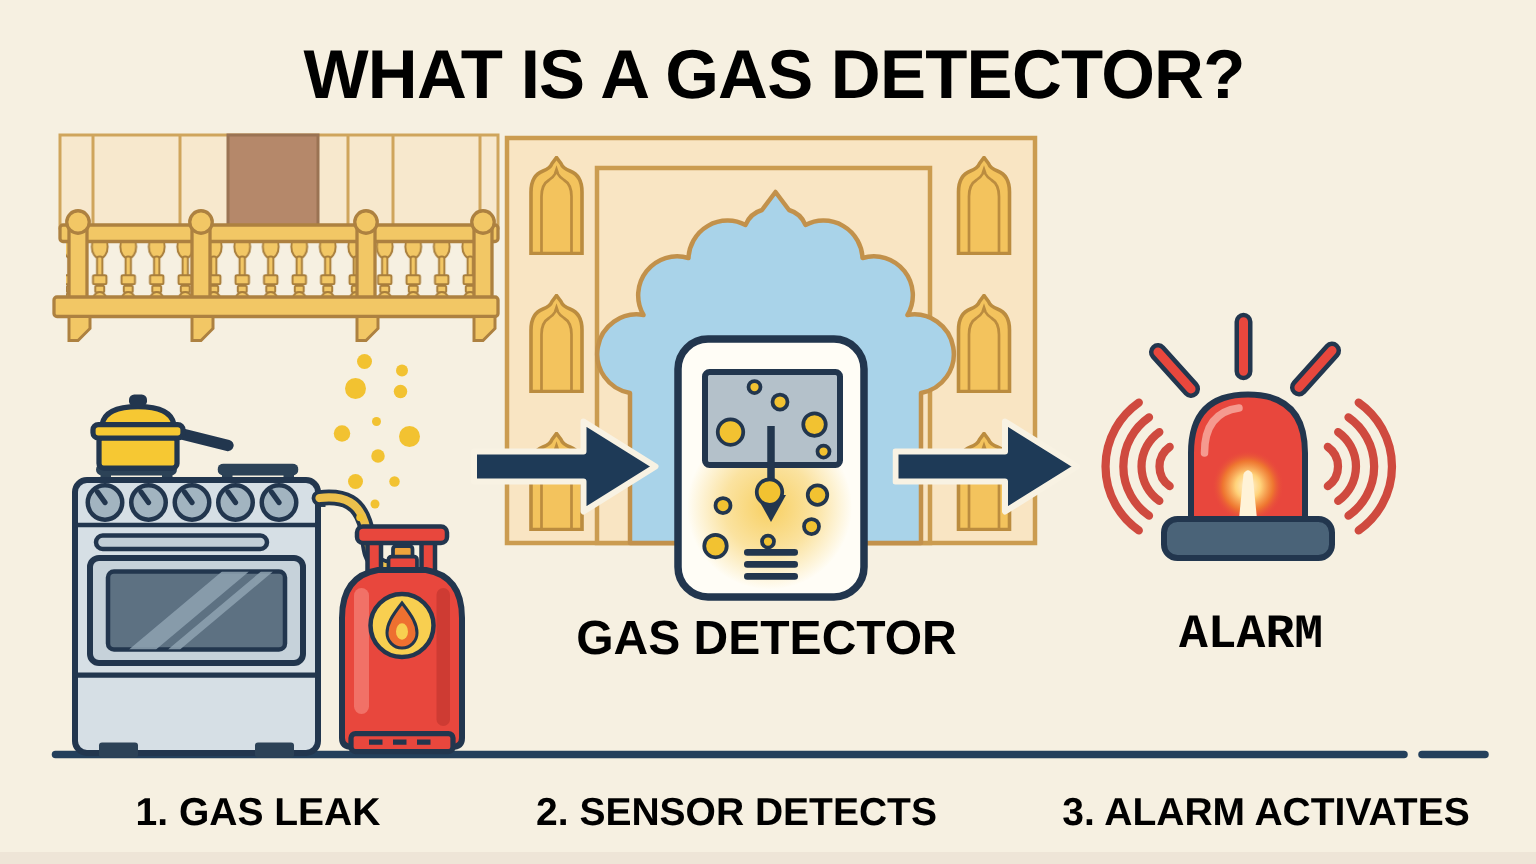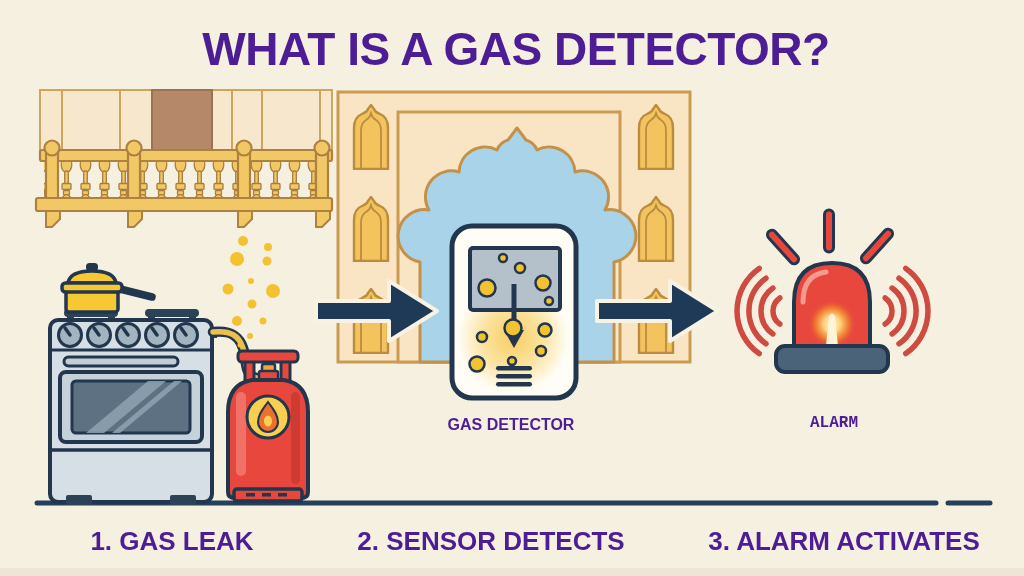--- a/index.html
+++ b/index.html
@@ -1,24 +1,24 @@
 <!DOCTYPE html>
 <html><head>
 <meta charset="utf-8">
 <style>
   html,body{margin:0;padding:0;}
   body{font-family:"Liberation Sans",sans-serif;}
   #canvas{
     position:relative;width:1024px;height:576px;overflow:hidden;
     background:#f6f0e1;
   }
-  .txt{position:absolute;color:#4c1d95;font-weight:bold;white-space:nowrap;
+  .txt{position:absolute;color:#000000;font-weight:bold;white-space:nowrap;
        transform:translateX(-50%);text-align:center;}
   #title{top:22px;left:516px;font-size:46px;letter-spacing:-0.5px;}
-  .midlabel{font-size:16px;line-height:30px;}
+  .midlabel{font-size:32px;line-height:30px;}
   .steplabel{font-size:26px;top:526px;}
   svg{position:absolute;left:0;top:0;}
 </style>
 </head>
 <body>
 
 <div id="canvas">
 
 <svg width="1024" height="576" viewBox="0 0 1024 576">
   <defs>

